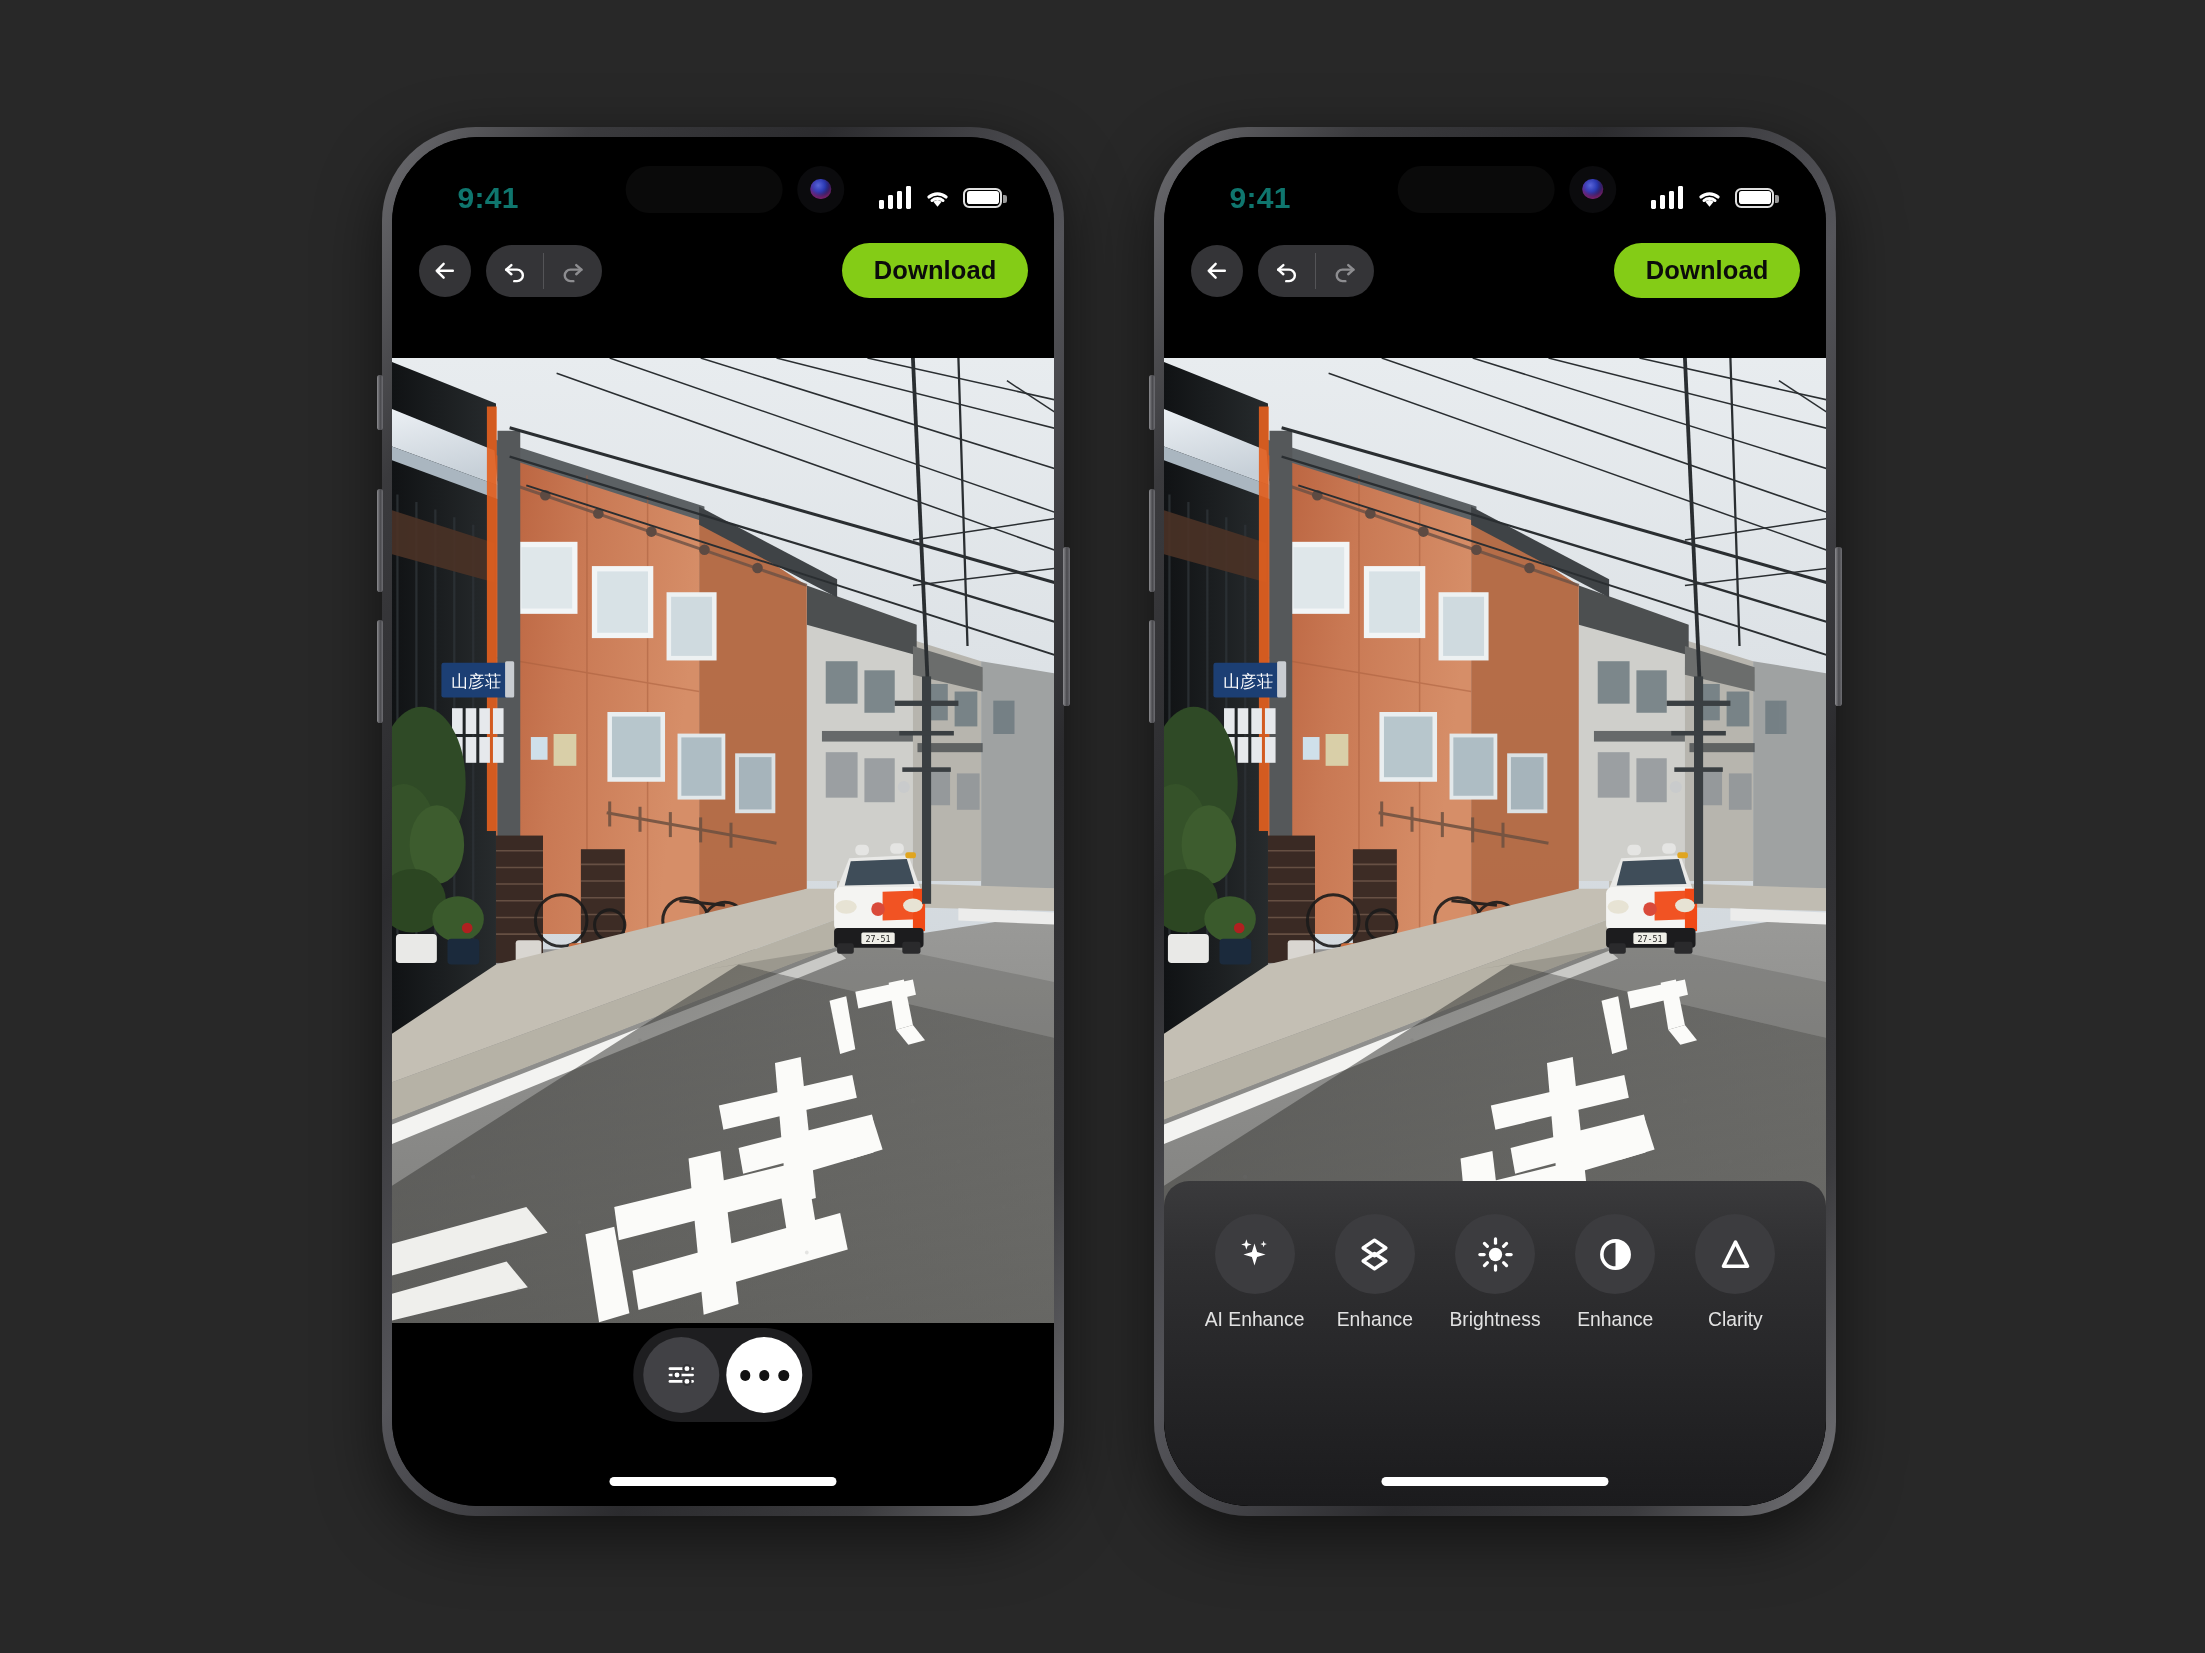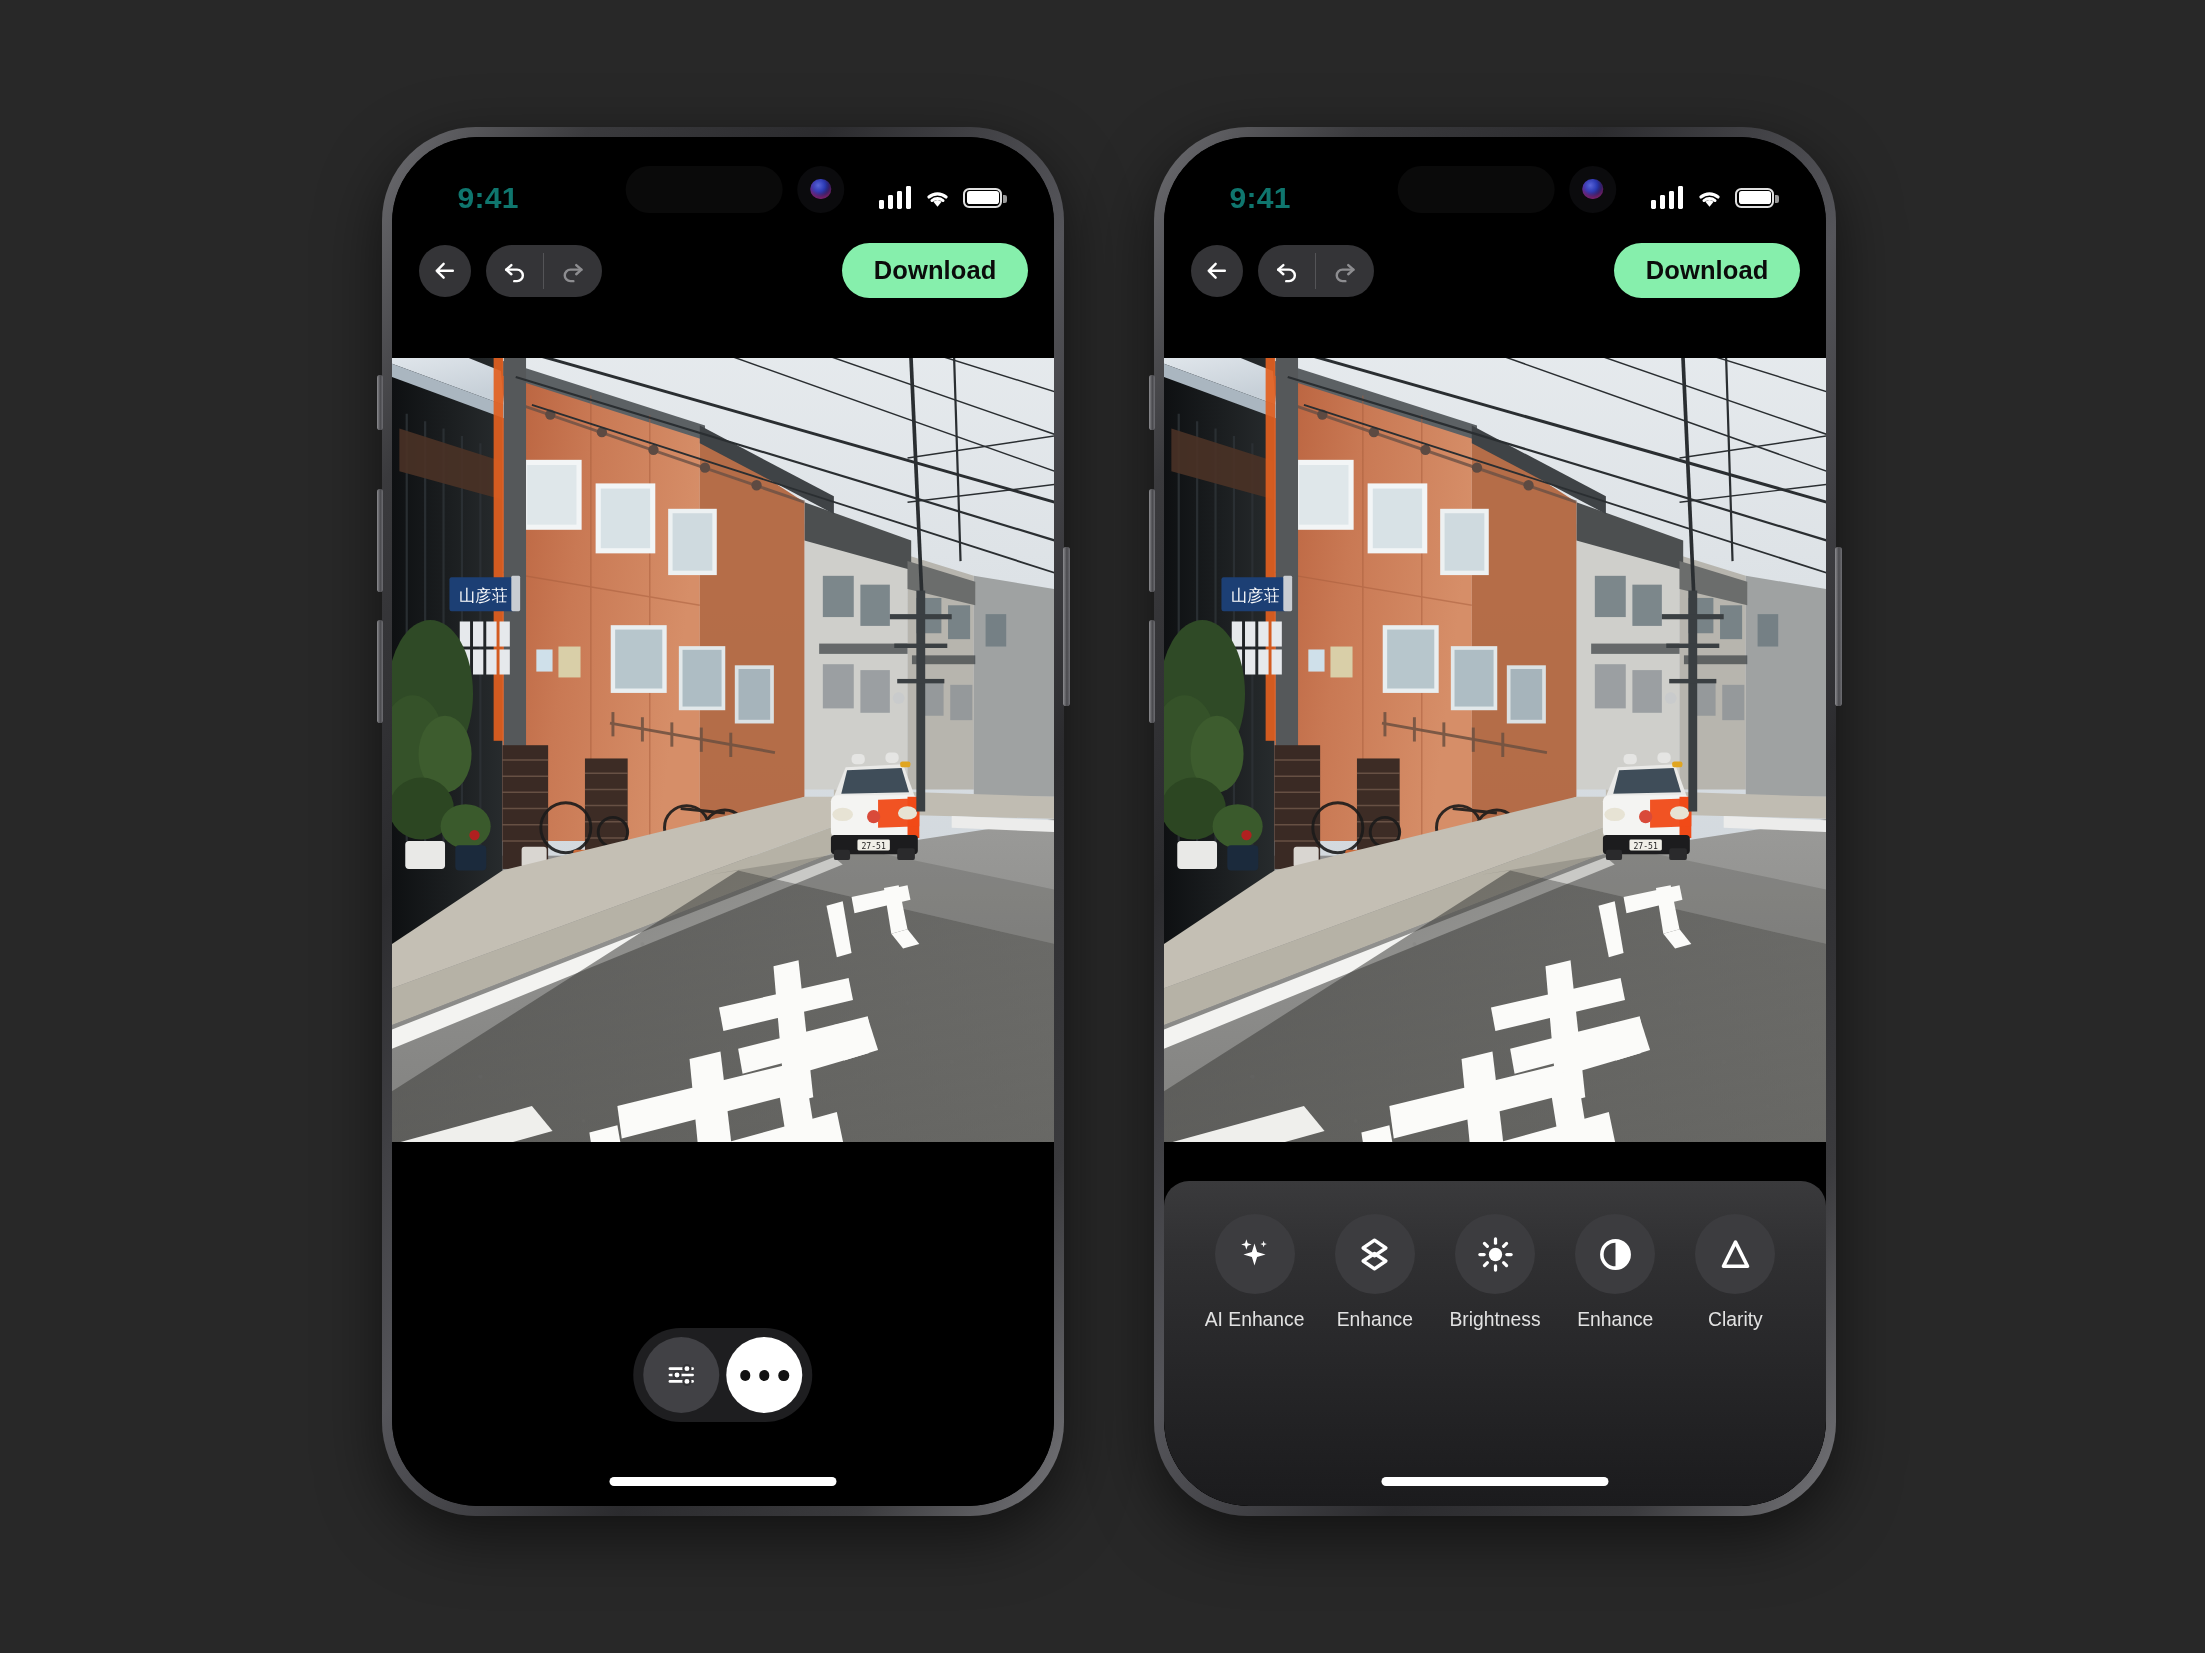--- a/index.html
+++ b/index.html
@@ -127,33 +127,33 @@
     width: 58px; height: 52px;
     display: flex; align-items: center; justify-content: center;
     position: relative;
   }
   .undo-group > div:first-child::after {
     content:''; position: absolute; right: 0; top: 8.3px;
     width: 1px; height: 36px; background: rgba(255,255,255,.16);
   }
   .download-btn {
     margin-left: auto;
-    background: #86efac; color: #0b0b0b;
+    background: #84cc16; color: #0b0b0b;
     border-radius: 29px; height: 55px;
     padding: 0 32px;
     display: flex; align-items: center; justify-content: center;
     font-size: 25.5px; font-weight: 700; letter-spacing: 0.1px;
     flex: none;
   }
 
   
   .photo {
     position: absolute;
     left: 0; right: 0;
-    top: 221px; height: 784px;
+    top: 221px; height: 965px;
     overflow: hidden;
     background: #8f8f8f;
   }
   .photo-svg { display: block; width: 100%; height: 100%; }
 
   
   .bottom-pill {
     position: absolute; left: 50%; bottom: 84px;
     transform: translateX(-50%);
     display: flex; align-items: center; gap: 6.9px;

